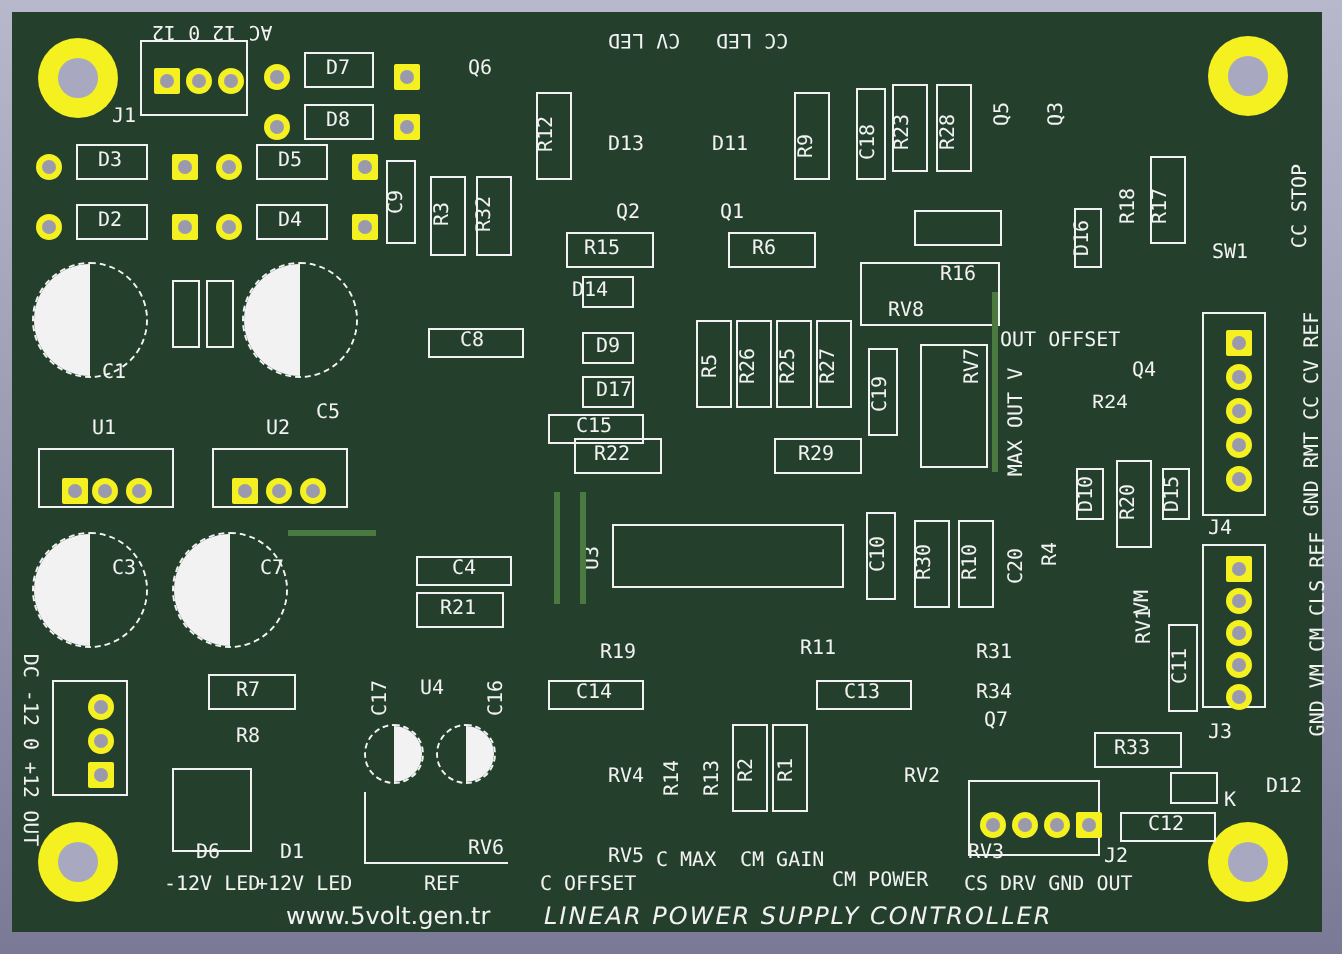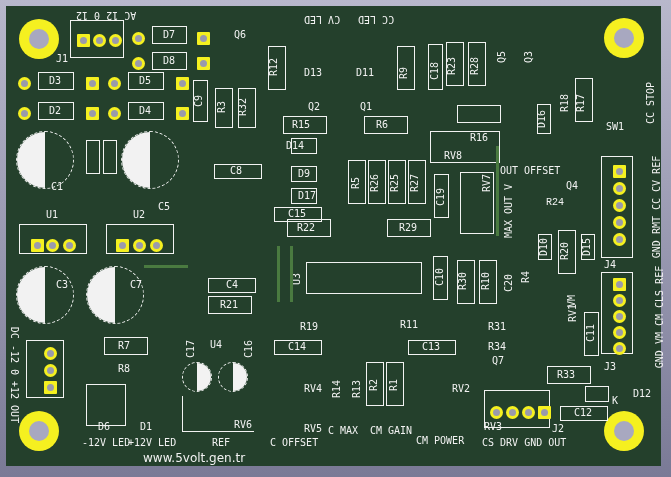--- a/index.html
+++ b/index.html
@@ -300,15 +300,16 @@
   <div class="pad sq" style="left:532px;top:400px;"></div>
   <div class="silk" style="left:546px;top:418px;">J2</div>
   <div class="silk" style="left:476px;top:432px;text-align:right;">CS DRV GND OUT</div>
   <div class="box" style="left:579px;top:380px;width:24px;height:16px;"></div>
   <div class="silk" style="left:582px;top:383px;margin-left:45px;">D12</div>
   <div class="silk" style="left:606px;top:390px;">K</div>
   <div class="box" style="left:554px;top:400px;width:48px;height:15px;"></div>
   <div class="silk" style="left:568px;top:402px;">C12</div>
 
   <div class="silk" style="left:137px;top:446px;font-family:'DejaVu Sans',sans-serif;font-size:12px;">www.5volt.gen.tr</div>
+  <div class="silk" style="left:266px;top:446px;font-family:'DejaVu Sans',sans-serif;font-size:12px;font-style:italic;letter-spacing:1px;">LINEAR POWER SUPPLY CONTROLLER</div>
 
 </div>
 </div>
 
 </body></html>

